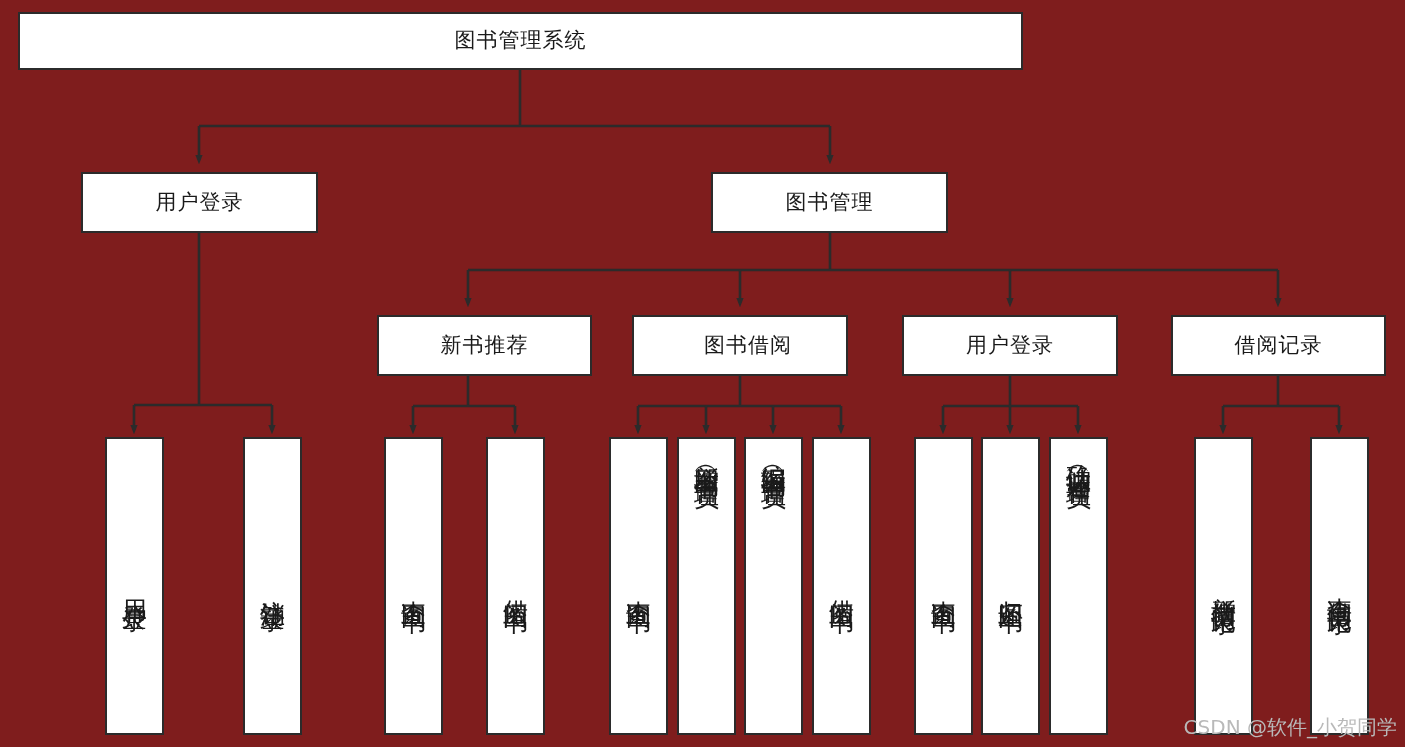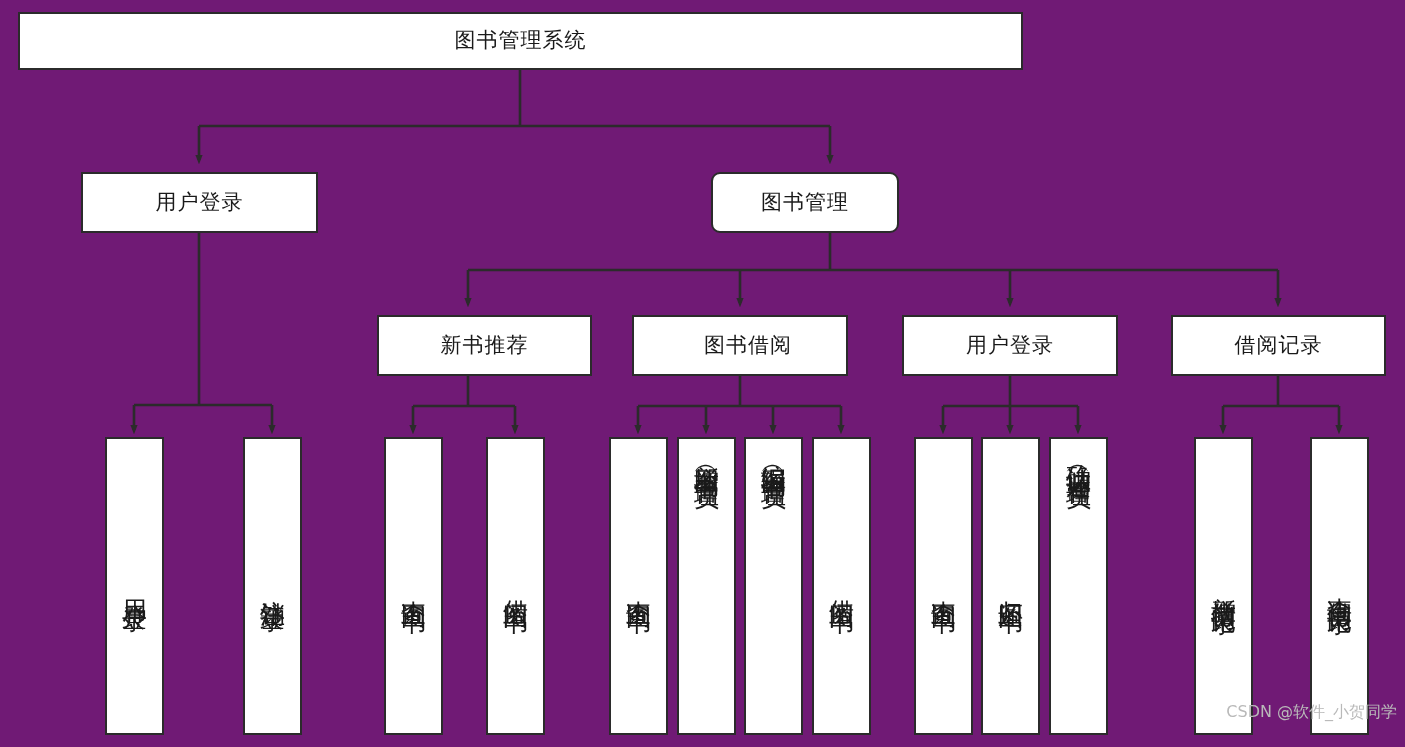--- a/index.html
+++ b/index.html
@@ -8,21 +8,21 @@
     padding: 0;
     background: #ffffff;
   }
   body {
     font-family: "DejaVu Sans", "Liberation Sans", sans-serif;
   }
   #diagram-root {
     position: relative;
     width: 1405px;
     height: 747px;
-    background: #701a75;
+    background: #7f1d1d;
     overflow: hidden;
   }
   #edges-layer {
     position: absolute;
     left: 0;
     top: 0;
     width: 1405px;
     height: 747px;
   }
   .node {
@@ -64,22 +64,22 @@
     line-height: 1;
     white-space: nowrap;
   }
   .node.vert.centered {
     align-items: center;
     padding-top: 0;
   }
   #watermark {
     position: absolute;
     right: 8px;
-    bottom: 24px;
-    font-size: 16px;
+    bottom: 6px;
+    font-size: 20px;
     color: #b9b9b9;
     z-index: 5;
     white-space: nowrap;
     font-family: "DejaVu Sans", "Liberation Sans", sans-serif;
   }
 </style>
 </head>
 <body>
 
 <div id="diagram-root">
@@ -134,21 +134,21 @@
     </g>
   </svg>
 
   <div class="node horiz root" style="left:18px; top:12px; width:1005px; height:58px;">
     <span class="node-label">图书管理系统</span>
   </div>
 
   <div class="node horiz" style="left:81px; top:172px; width:237px; height:61px;">
     <span class="node-label">用户登录</span>
   </div>
-  <div class="node horiz" style="left:711px; top:172px; width:188px; height:61px;border-radius:9px;">
+  <div class="node horiz" style="left:711px; top:172px; width:237px; height:61px;">
     <span class="node-label">图书管理</span>
   </div>
 
   <div class="node horiz" style="left:361px; top:315px; width:215px; height:61px;margin-left:16px;">
     <span class="node-label">新书推荐</span>
   </div>
   <div class="node horiz" style="left:632px; top:315px; width:216px; height:61px;padding-left:16px;">
     <span class="node-label">图书借阅</span>
   </div>
   <div class="node horiz" style="left:902px; top:315px; width:216px; height:61px;">

